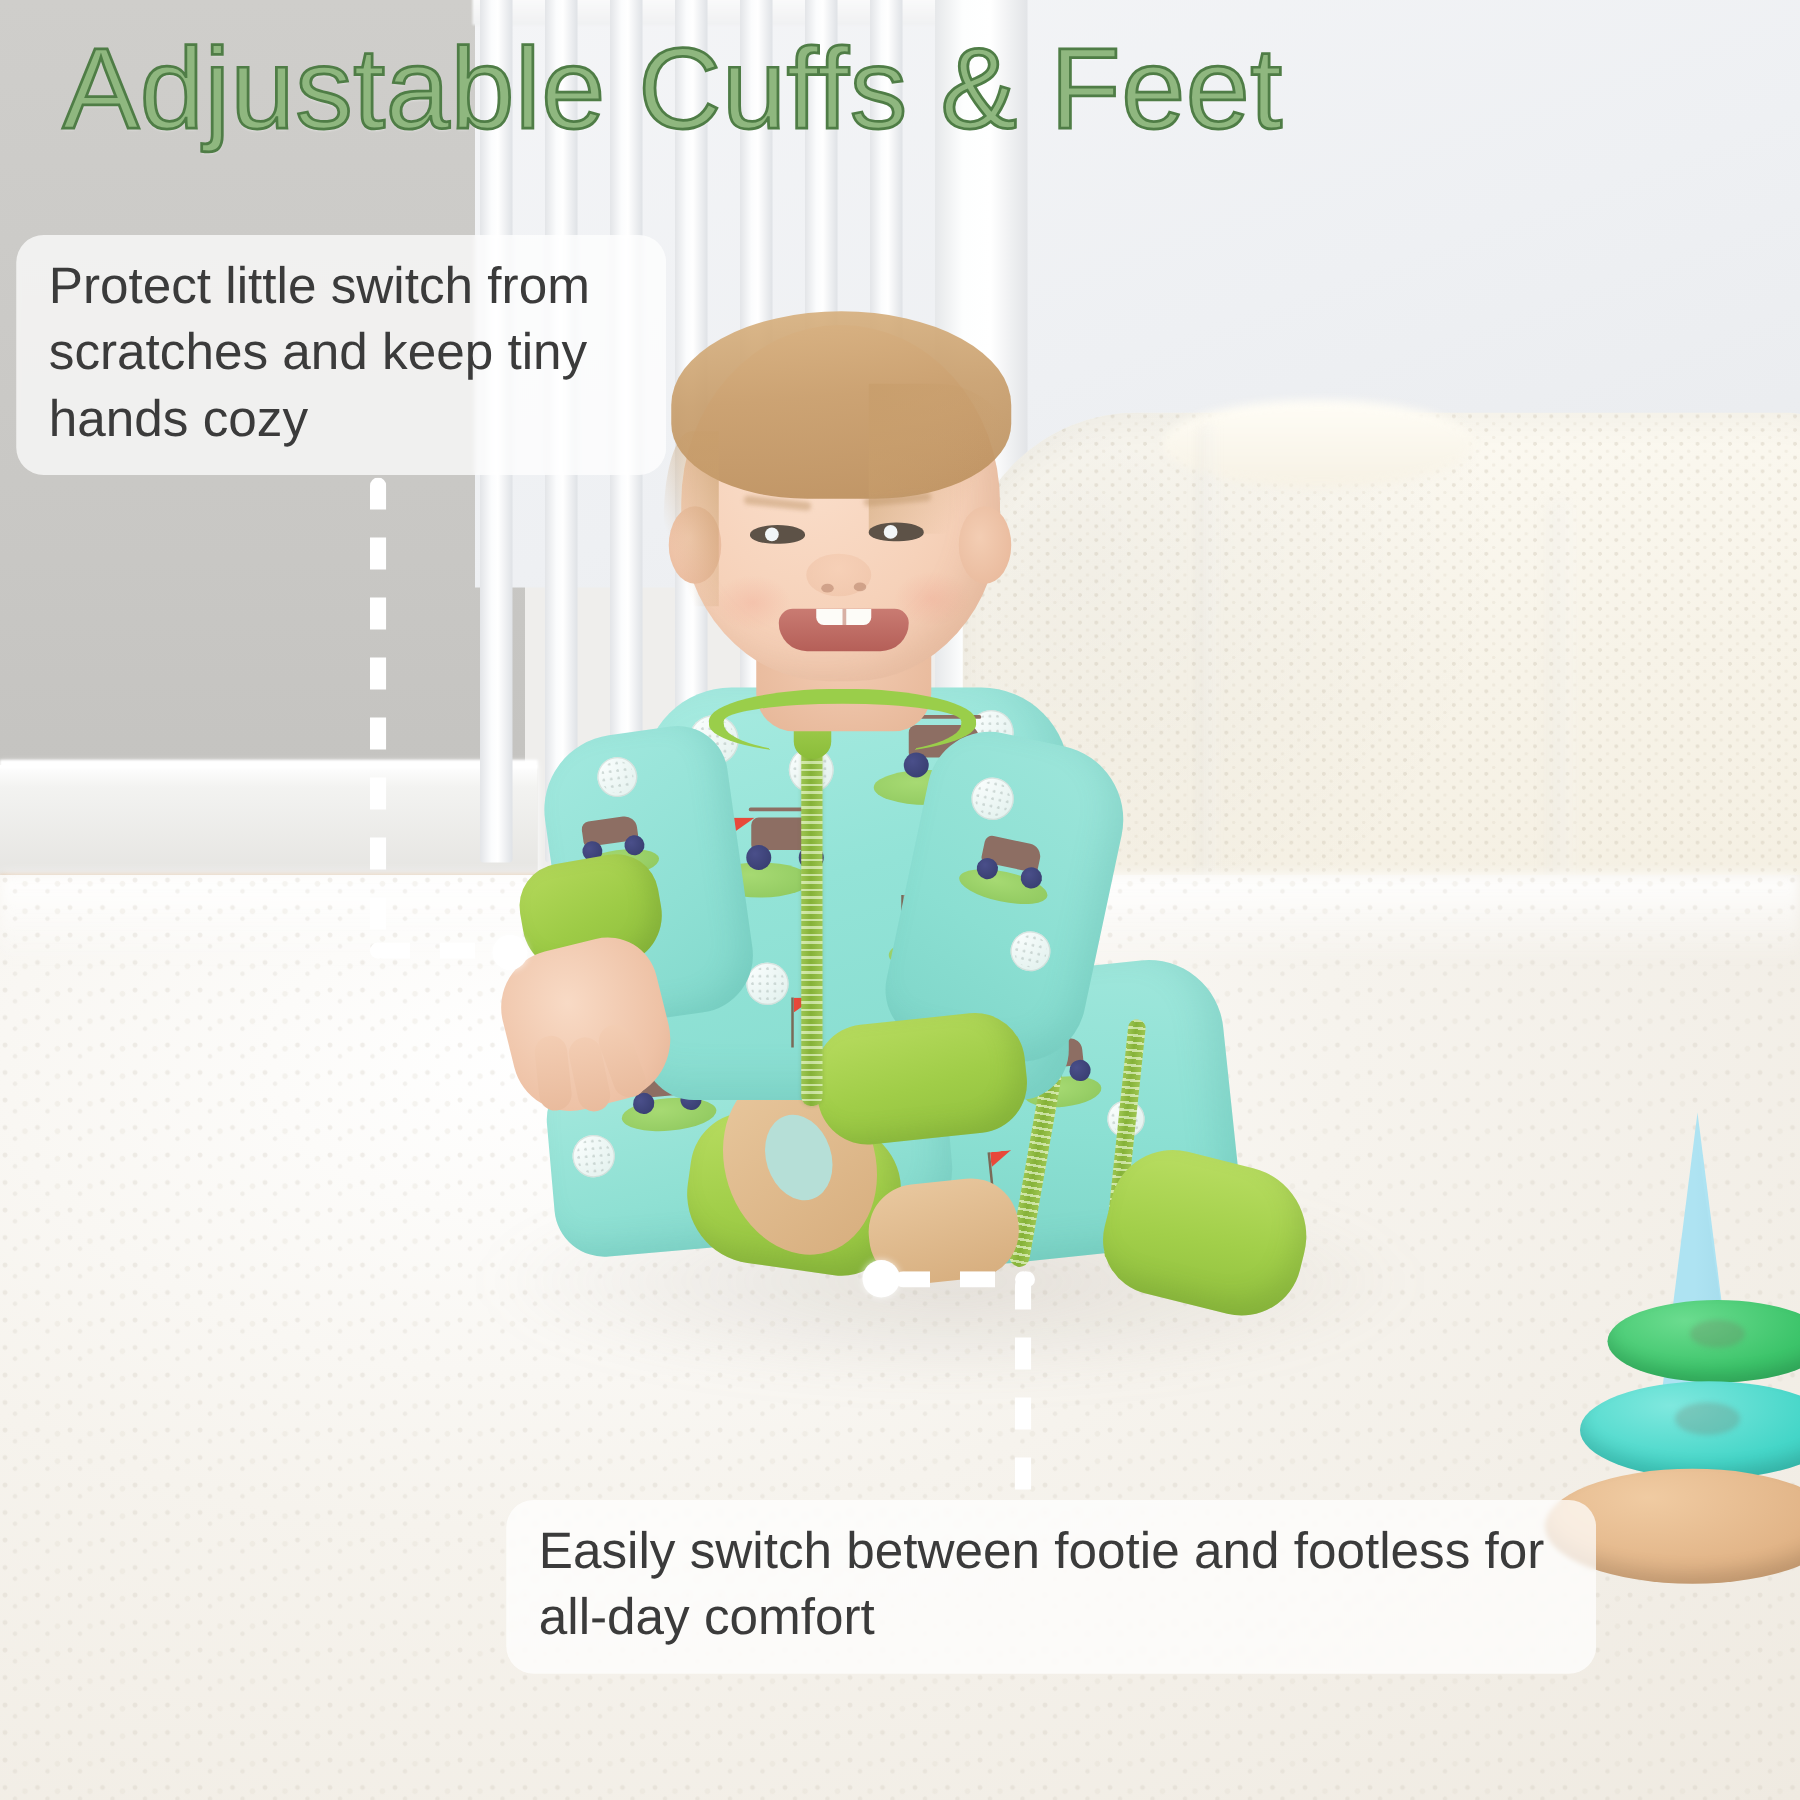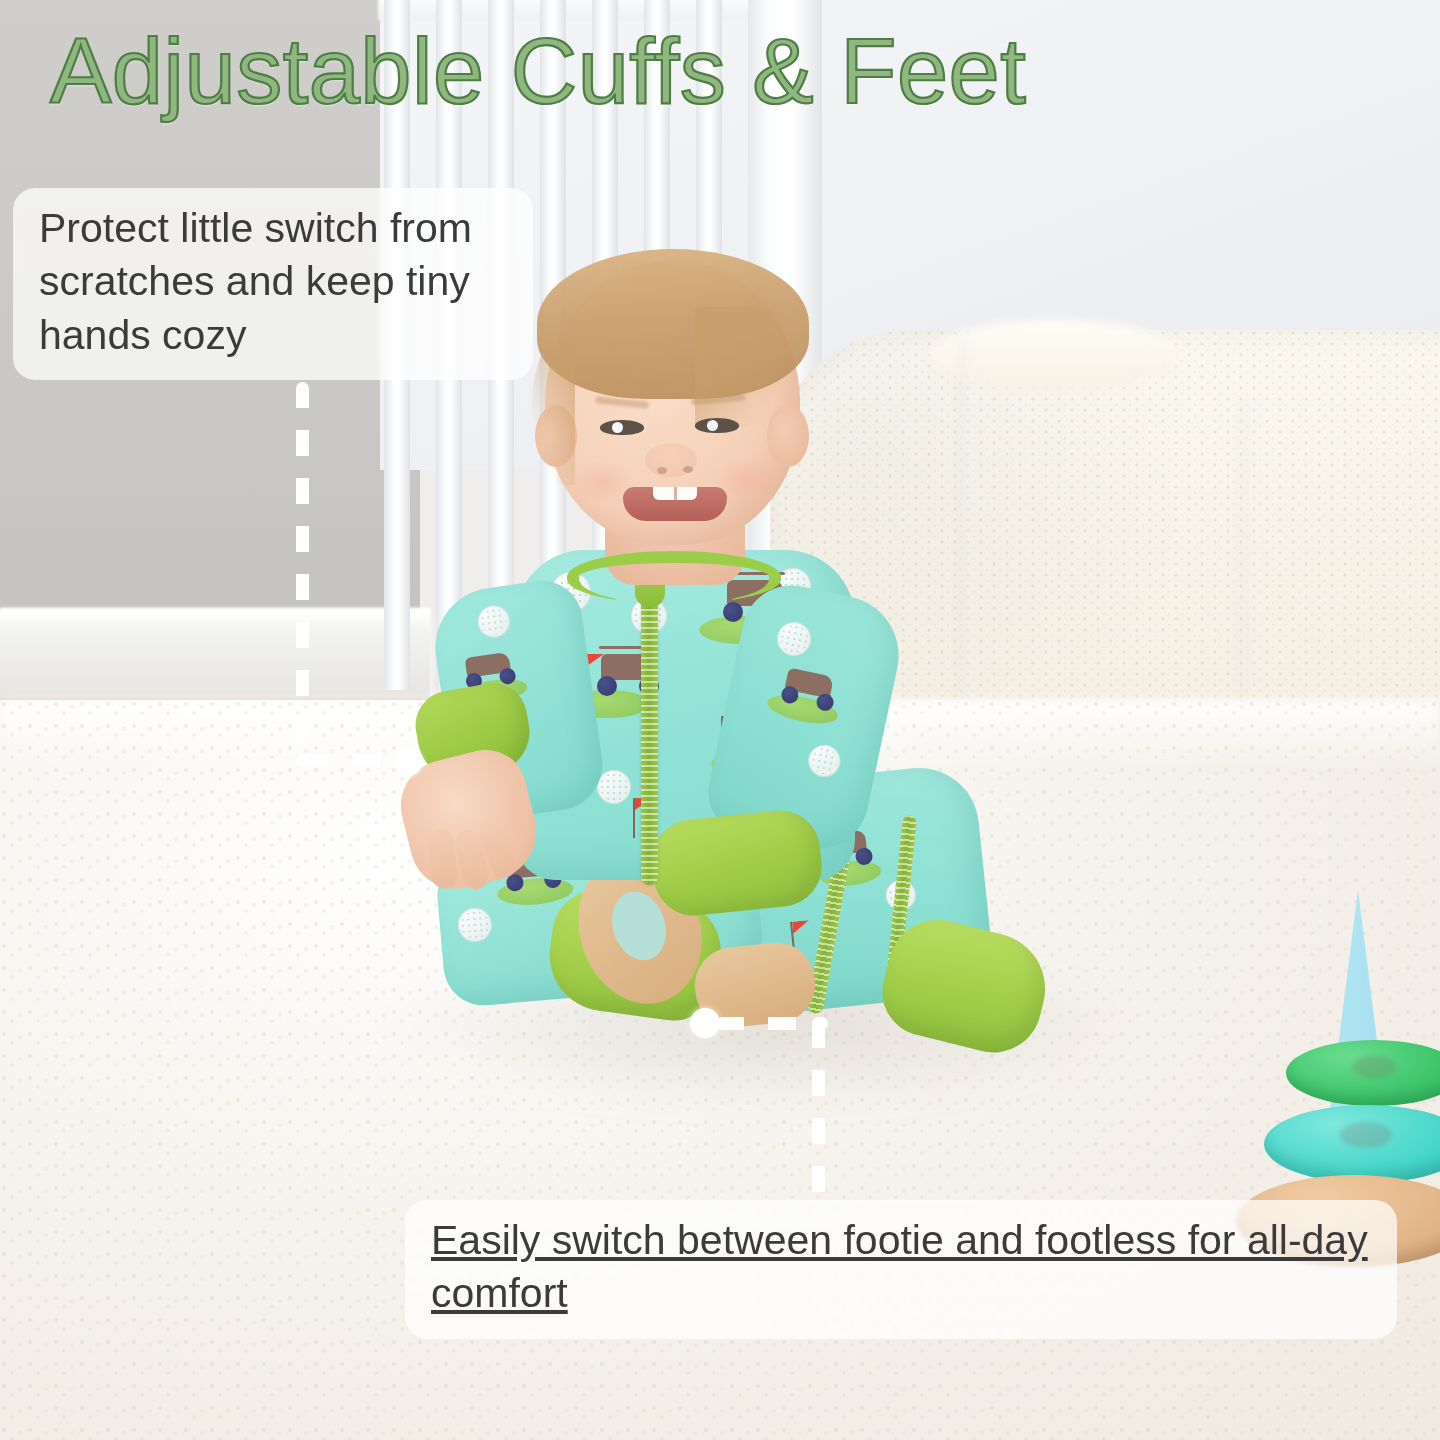--- a/index.html
+++ b/index.html
@@ -461,21 +461,21 @@
     background: rgba(255,255,255,.72);
     border-radius: 22px;
     color: #3b3b3b;
     font-size: 41px;
     line-height: 1.30;
     padding: 14px 24px 18px 26px;
     box-sizing: border-box;
     backdrop-filter: blur(2px);
   }
   .callout-top { left: 13px; top: 188px; width: 520px; }
-  .callout-bottom { left: 405px; top: 1200px; width: 992px; text-decoration: underline; }
+  .callout-bottom { left: 405px; top: 1200px; width: 872px; }
 
   
   .dash-v, .dash-h {
     position: absolute;
     background-repeat: repeat;
   }
   .dash-v {
     width: 13px;
     background-image: linear-gradient(180deg, #ffffff 0 26px, rgba(255,255,255,0) 26px 48px);
     background-size: 13px 48px;

